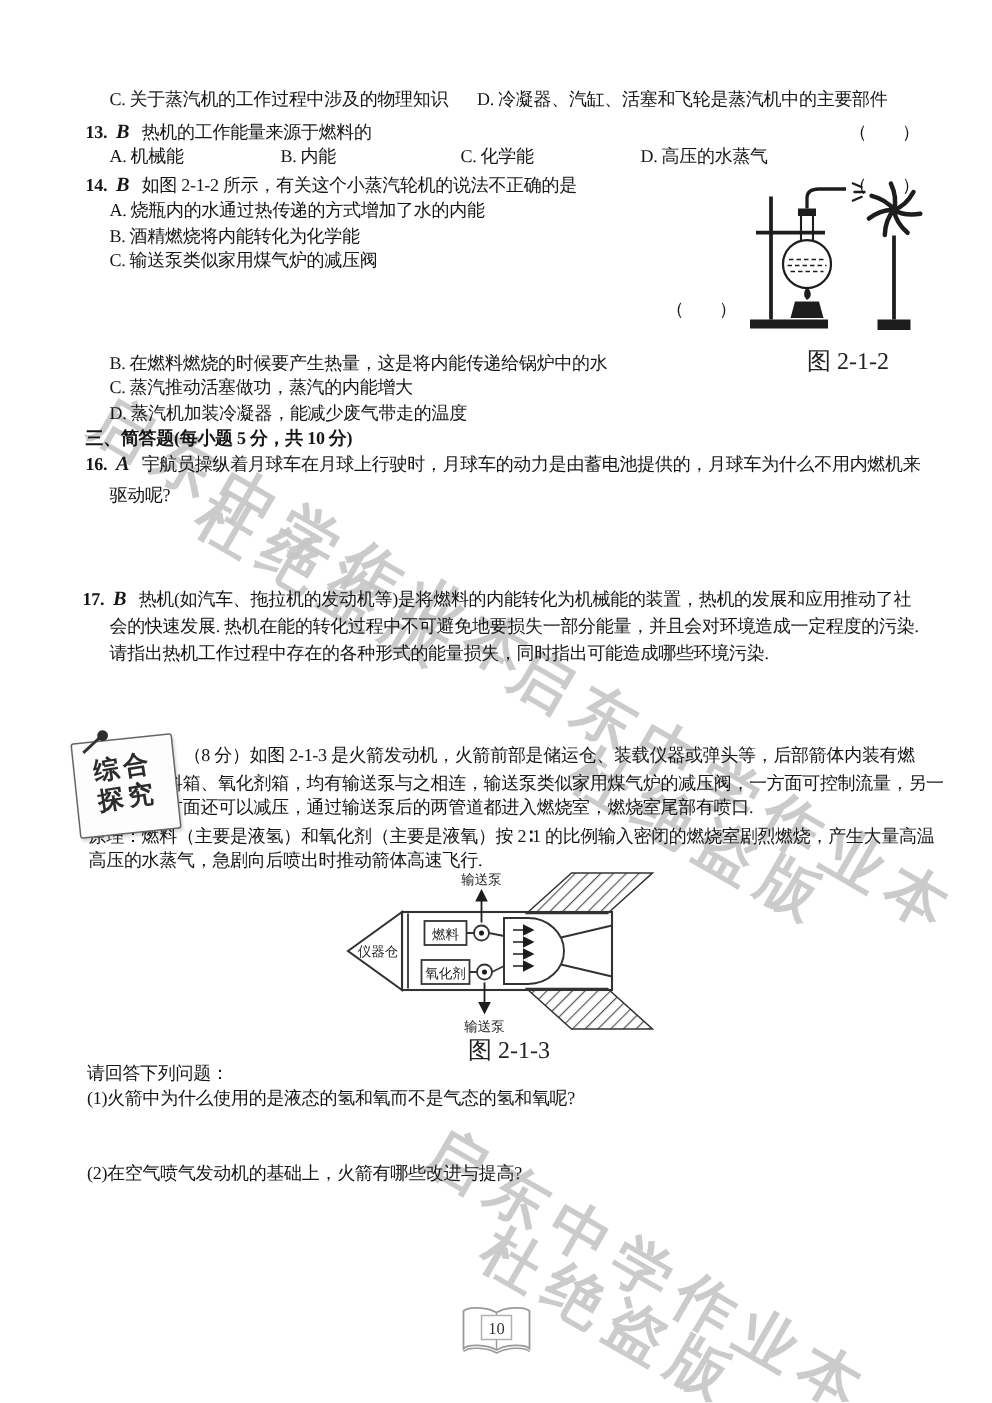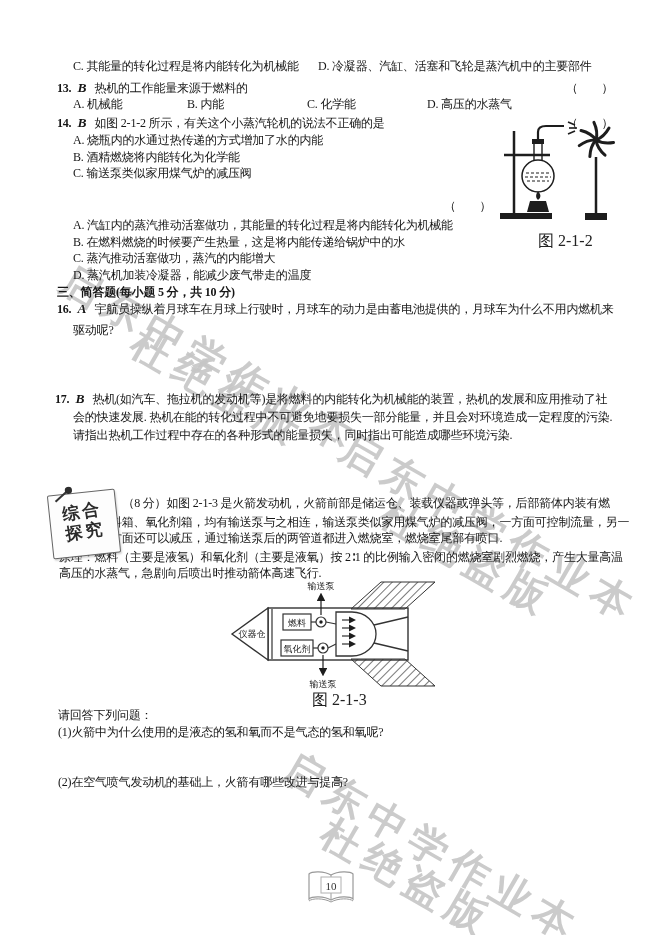--- a/index.html
+++ b/index.html
@@ -51,21 +51,21 @@
 
 <div class="page">
 
   <div class="wm" style="left:78px;top:252px">启东中学作业本</div>
   <div class="wm small" style="left:148px;top:316px">杜绝盗版</div>
   <div class="wm" style="left:358px;top:420px">启东中学作业本</div>
   <div class="wm small" style="left:398px;top:486px">杜绝盗版</div>
   <div class="wm" style="left:300px;top:740px">启东中学作业本</div>
   <div class="wm small" style="left:338px;top:806px">杜绝盗版</div>
 
-  <div class="line" style="left:73px;top:59px">C. 其能量的转化过程是将内能转化为机械能</div>
+  <div class="line" style="left:73px;top:59px">C. 关于蒸汽机的工作过程中涉及的物理知识</div>
   <div class="line" style="left:318px;top:59px">D. 冷凝器、汽缸、活塞和飞轮是蒸汽机中的主要部件</div>
 
   <div class="line" style="left:57px;top:81px">
     <span class="num">13.</span><span class="ans">B</span><span>热机的工作能量来源于燃料的</span>
   </div>
   <div class="line" style="left:566px;top:81px">（　　）</div>
   <div class="line" style="left:73px;top:97px">A. 机械能</div>
   <div class="line" style="left:187px;top:97px">B. 内能</div>
   <div class="line" style="left:307px;top:97px">C. 化学能</div>
   <div class="line" style="left:427px;top:97px">D. 高压的水蒸气</div>
@@ -113,21 +113,20 @@
         </g>
         <circle cx="0" cy="0" r="2.2" fill="#1d1d1d"></circle>
       </g>
       <line x1="104" y1="44" x2="104" y2="100" stroke="#1d1d1d" stroke-width="2.5"></line>
       <rect x="93" y="100" width="22" height="7" fill="#1d1d1d"></rect>
     </svg>
   </div>
   <div class="caption" style="left:538px;top:231px">图 2-1-2</div>
 
   <div class="line" style="left:444px;top:199px">（　　）</div>
-  <div class="line" style="left:73px;top:218px">A. 汽缸内的蒸汽推动活塞做功，其能量的转化过程是将内能转化为机械能</div>
   <div class="line" style="left:73px;top:235px">B. 在燃料燃烧的时候要产生热量，这是将内能传递给锅炉中的水</div>
   <div class="line" style="left:73px;top:251px">C. 蒸汽推动活塞做功，蒸汽的内能增大</div>
   <div class="line" style="left:73px;top:268px">D. 蒸汽机加装冷凝器，能减少废气带走的温度</div>
 
   <div class="line bold" style="left:57px;top:285px">三、简答题(每小题 5 分，共 10 分)</div>
 
   <div class="line" style="left:57px;top:302px">
     <span class="num">16.</span><span class="ans">A</span><span>宇航员操纵着月球车在月球上行驶时，月球车的动力是由蓄电池提供的，月球车为什么不用内燃机来</span>
   </div>
   <div class="line" style="left:73px;top:323px">驱动呢?</div>

